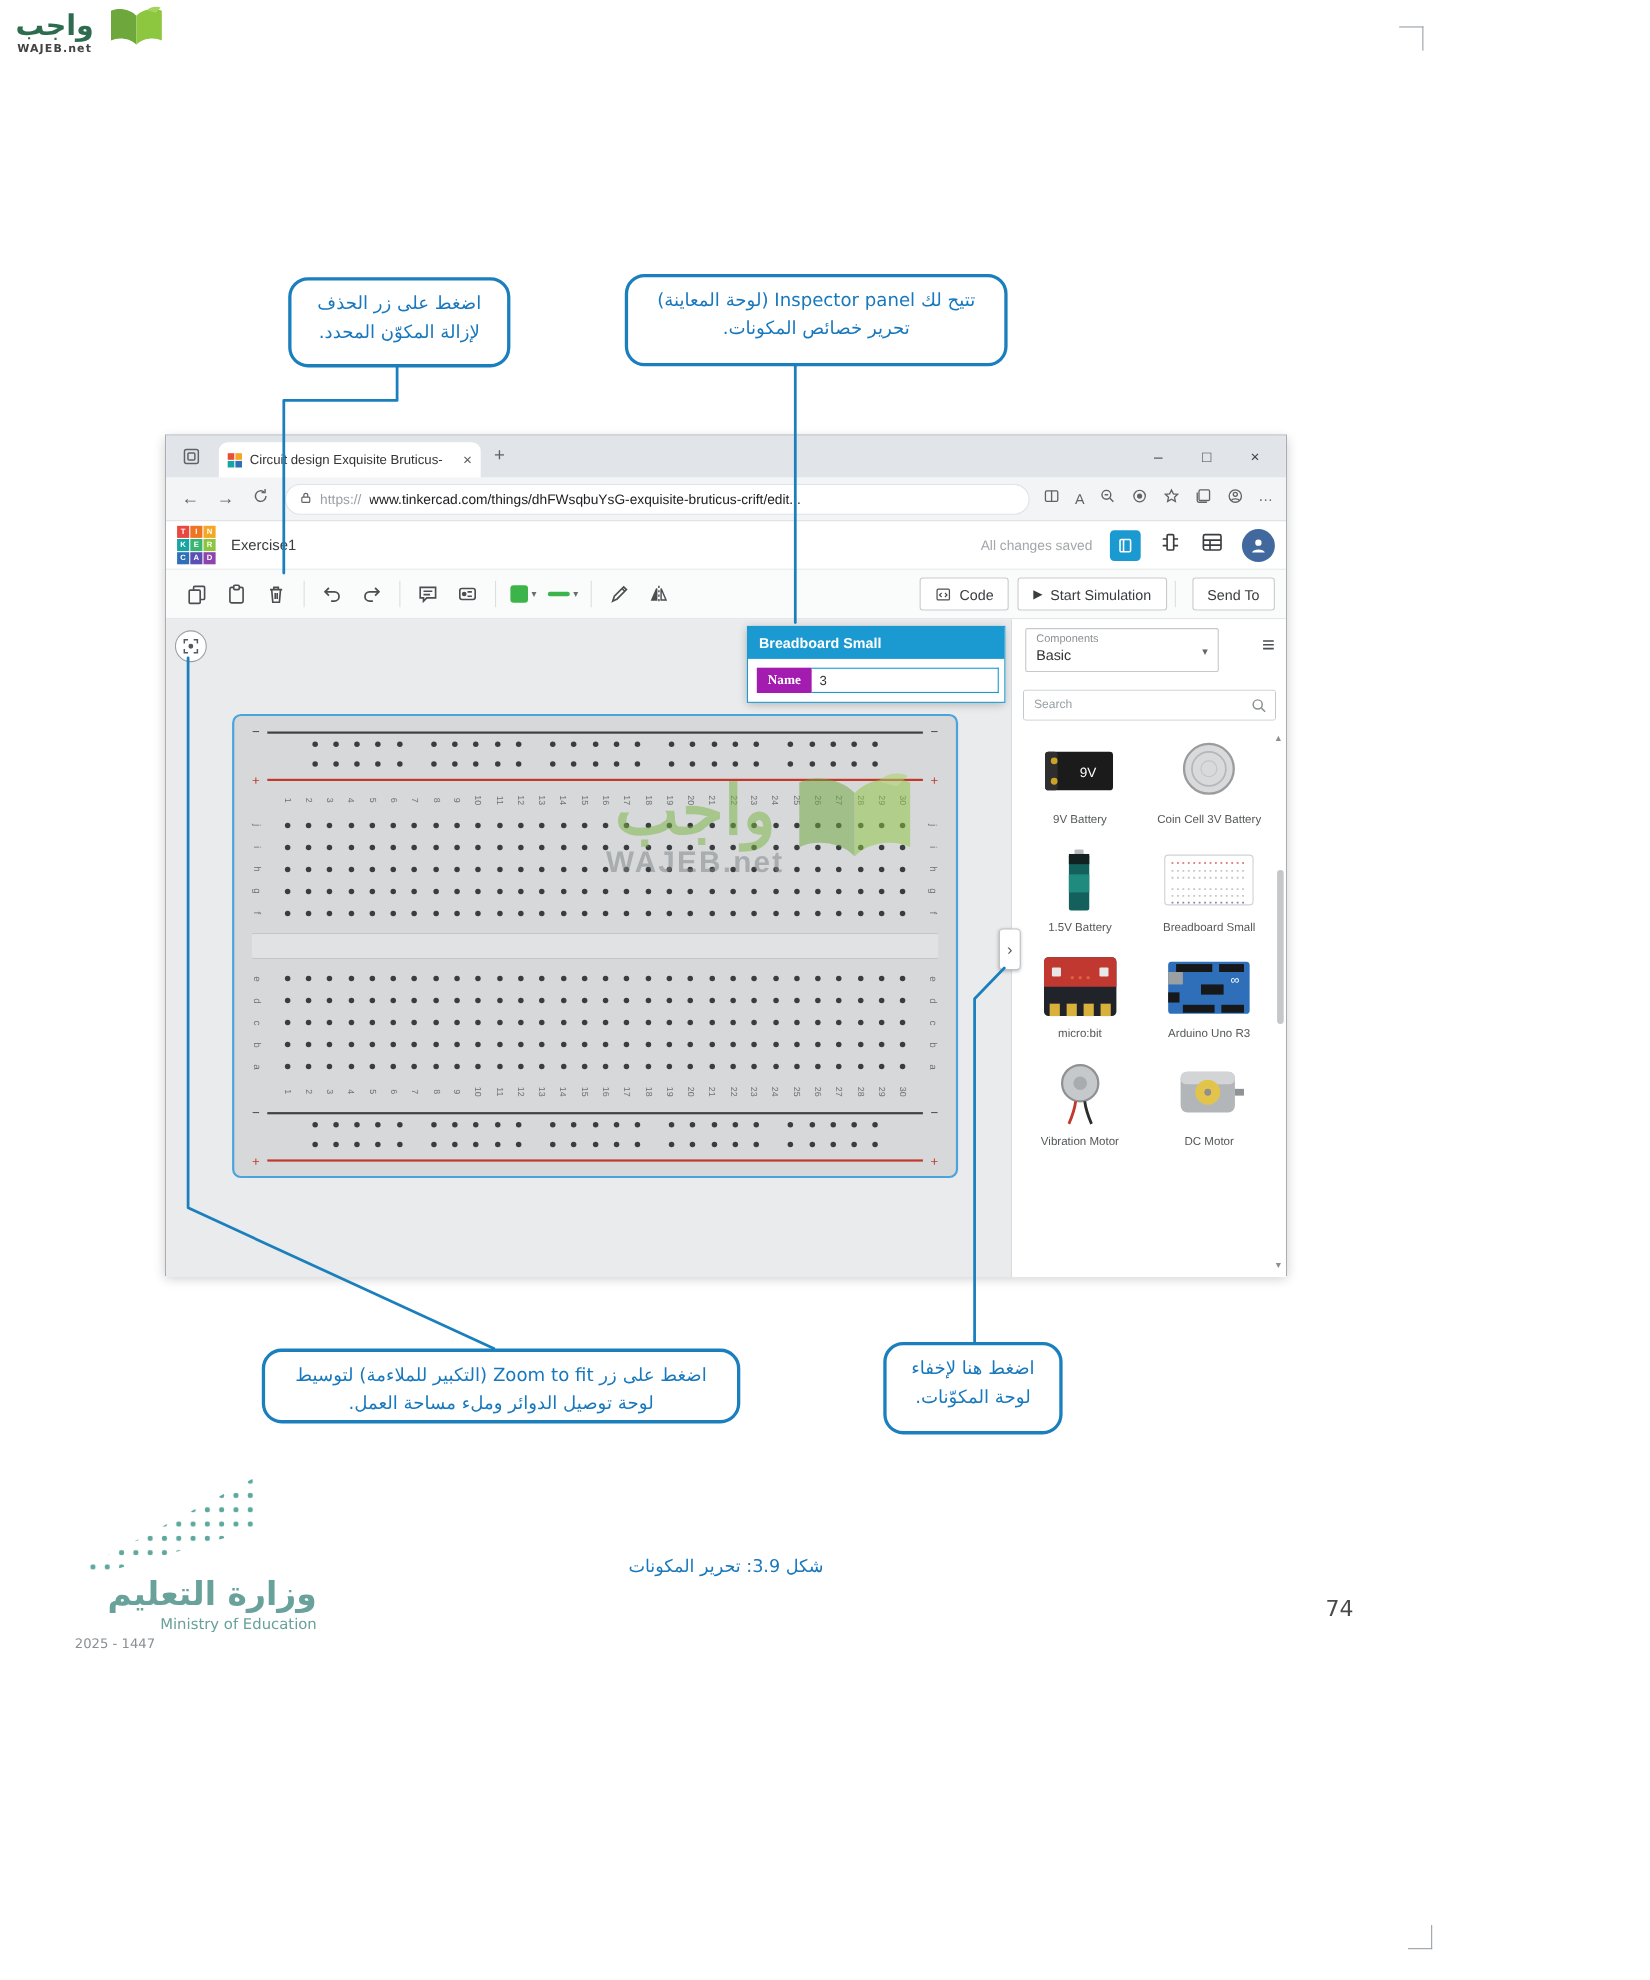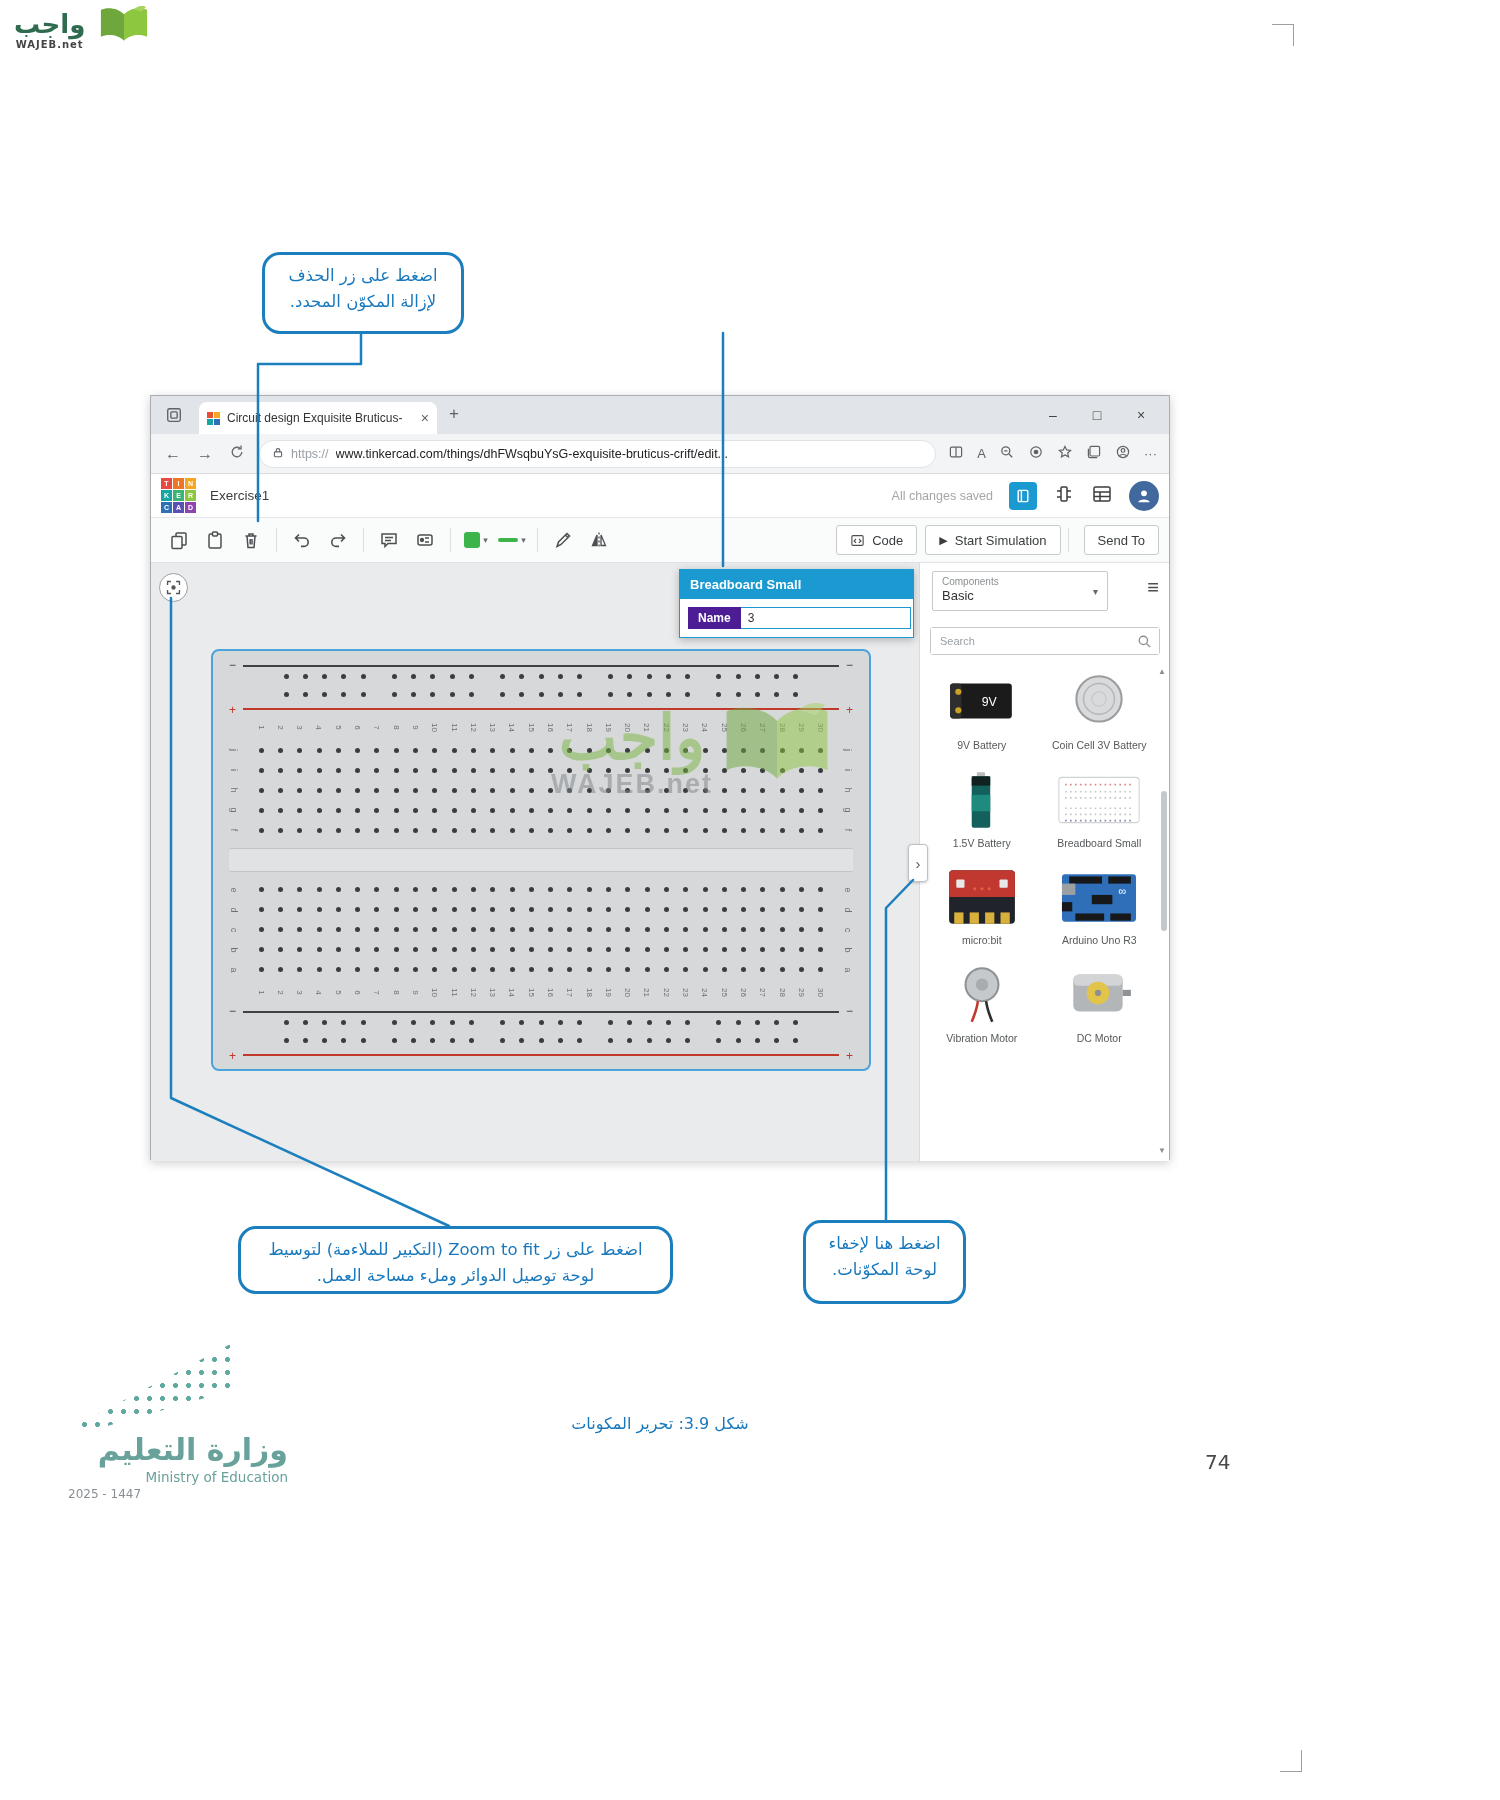--- a/index.html
+++ b/index.html
@@ -110,21 +110,21 @@
   .row-dots { display:flex; gap:14.3px; }
   .row-letter { position:absolute; font-size:9px; color:#6e7173; transform:rotate(90deg); width:10px; text-align:center; }
   .row-letter.left { left:16px; } .row-letter.right { right:16px; }
   .bb-groove { height:24px; margin:2px 16px; background:#e0e2e3; border-top:1px solid #c2c4c5; border-bottom:1px solid #c2c4c5; border-radius:2px; }
 
   
   .inspector { position:absolute; left:528px; top:6px; width:235px; background:#fff; border:1px solid #1b9ad2;
                box-shadow:0 2px 8px rgba(0,0,0,.25); z-index:4; }
   .insp-header { background:#1b9ad2; color:#fff; font-size:13px; font-weight:bold; padding:7px 10px; }
   .insp-body { padding:8px; display:flex; }
-  .insp-tag { background:#4c1d95; color:#fff; font-size:12px; font-weight:bold; padding:4px 10px; }
+  .insp-tag { background:#a21caf; color:#fff; font-size:12px; font-weight:bold; padding:4px 10px;font-family:Liberation Serif, serif; }
   .insp-input { flex:1; border:1px solid #1b9ad2; border-left:none; font-size:12px; padding:2px 7px; color:#333; outline:none; }
 
   
   .watermark { position:absolute; left:400px; top:140px; width:330px; display:flex; align-items:center; gap:4px; opacity:.5; z-index:3; pointer-events:none; }
   .wm-text { text-align:center; }
   .wm-ar { font-size:62px; font-weight:bold; color:#79b541; line-height:1; }
   .wm-net { font-size:27px; font-weight:bold; color:#7d8489; letter-spacing:2px; }
 
   
   .sidebar { position:relative; width:250px; background:#fff; border-left:1px solid #d8dbdd; }
@@ -187,20 +187,24 @@
   <svg id="connectors">
     <path d="M361,334 V364 H258 V521" fill="none" stroke="#1b7fbe" stroke-width="2.5" stroke-linecap="round" stroke-linejoin="round"></path>
     <path d="M723,333 V566" fill="none" stroke="#1b7fbe" stroke-width="2.5" stroke-linecap="round"></path>
     <path d="M171,598 V1098 L449,1226" fill="none" stroke="#1b7fbe" stroke-width="2.5" stroke-linecap="round" stroke-linejoin="round"></path>
     <path d="M913,880 L886,908 V1220" fill="none" stroke="#1b7fbe" stroke-width="2.5" stroke-linecap="round" stroke-linejoin="round"></path>
   </svg>
 
   <div class="callout co-delete">
     <span>اضغط على زر الحذف</span>
     <span>لإزالة المكوّن المحدد.</span>
+  </div>
+  <div class="callout co-inspector">
+    <span>تتيح لك Inspector panel (لوحة المعاينة)</span>
+    <span>تحرير خصائص المكونات.</span>
   </div>
   <div class="callout co-zoom">
     <span>اضغط على زر Zoom to fit (التكبير للملاءمة) لتوسيط</span>
     <span>لوحة توصيل الدوائر وملء مساحة العمل.</span>
   </div>
   <div class="callout co-hide">
     <span>اضغط هنا لإخفاء</span>
     <span>لوحة المكوّنات.</span>
   </div>
 

